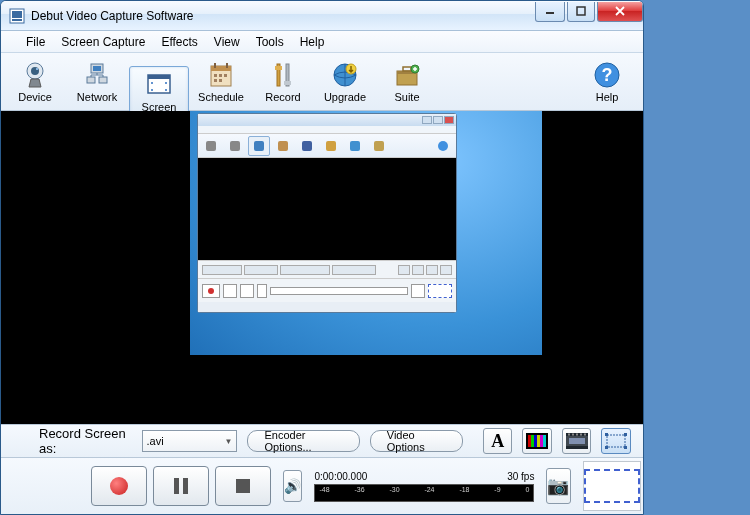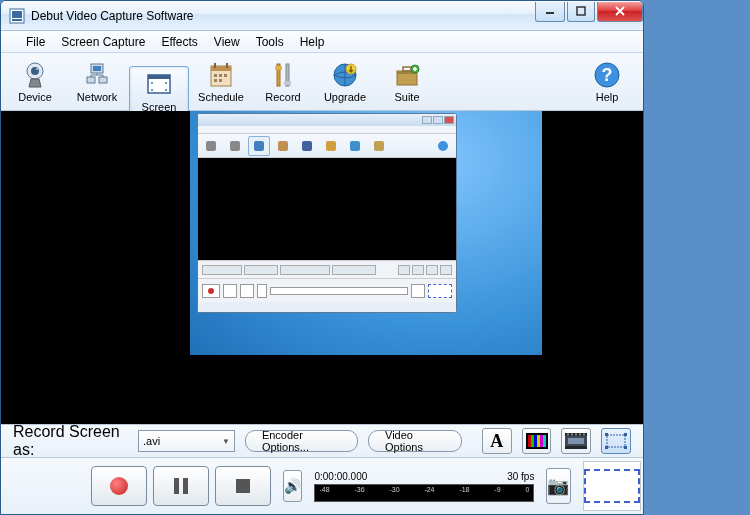--- a/index.html
+++ b/index.html
@@ -35,21 +35,21 @@
 .mini-preview { flex: 1; background: #000; }
 .mini-controls { height: 18px; background: #f0f4f8; border-top: 1px solid #ccc; display: flex; align-items: center; padding: 0 4px; gap: 2px; }
 .mini-controls div { height: 10px; background: #e0e8f0; border: 1px solid #aaa; }
 .mini-transport { height: 24px; background: #f0f4f8; border-top: 1px solid #ccc; display: flex; align-items: center; padding: 0 4px; gap: 3px; }
 .mini-transport .rec { width: 18px; height: 14px; background: #fff; border: 1px solid #999; display: flex; align-items: center; justify-content: center; }
 .mini-transport .rec::after { content: ""; width: 6px; height: 6px; background: #d03030; border-radius: 50%; }
 .mini-transport .btn { width: 14px; height: 14px; background: #fff; border: 1px solid #999; }
 .mini-transport .meter { flex: 1; height: 8px; background: #fff; border: 1px solid #999; }
 .mini-status { height: 10px; background: #e8eef5; font-size: 5px; padding-left: 3px; color: #333; }
 .controls-bar { height: 34px; background: linear-gradient(to bottom, #f5f9fe, #e8f0f8); border-top: 1px solid #b8c8d8; border-bottom: 1px solid #b8c8d8; display: flex; align-items: center; padding: 0 12px; gap: 10px; }
-.controls-bar .lbl { font-size: 16px; color: #000; }
+.controls-bar .lbl { font-size: 13px; color: #000; margin-left: 26px; }
 .format-select { width: 110px; height: 22px; border: 1px solid #8a9aaa; background: linear-gradient(to bottom, #fff, #eef2f6); font-size: 11px; padding: 0 4px; display: flex; align-items: center; justify-content: space-between; cursor: pointer; }
 .format-select .arrow { font-size: 8px; color: #555; }
 .opt-btn { height: 22px; padding: 0 16px; border: 1px solid #8a9aaa; background: linear-gradient(to bottom, #fff, #eaeff4); font-size: 11px; border-radius: 10px; cursor: pointer; display: flex; align-items: center; }
 .ctrl-spacer { flex: 1; }
 .icon-btn { width: 34px; height: 26px; border: 1px solid #8a9aaa; background: linear-gradient(to bottom, #fff, #eaeff4); border-radius: 3px; cursor: pointer; display: flex; align-items: center; justify-content: center; }
 .icon-btn.selected { border: 1px solid #5a8ac0; background: linear-gradient(to bottom, #e8f2ff, #c8dff5); }
 .transport-bar { height: 56px; background: linear-gradient(to bottom, #f5f9fe, #e8f0f8); display: flex; align-items: center; padding: 0 20px; gap: 12px; }
 .trans-group { display: flex; gap: 6px; margin-left: 70px; }
 .big-btn { width: 56px; height: 40px; border: 1px solid #7a8a9a; background: linear-gradient(to bottom, #fff, #e2e8ee); border-radius: 4px; cursor: pointer; display: flex; align-items: center; justify-content: center; }
 .rec-circle { width: 18px; height: 18px; background: radial-gradient(circle at 35% 35%, #ff8080, #c82020); border-radius: 50%; }

